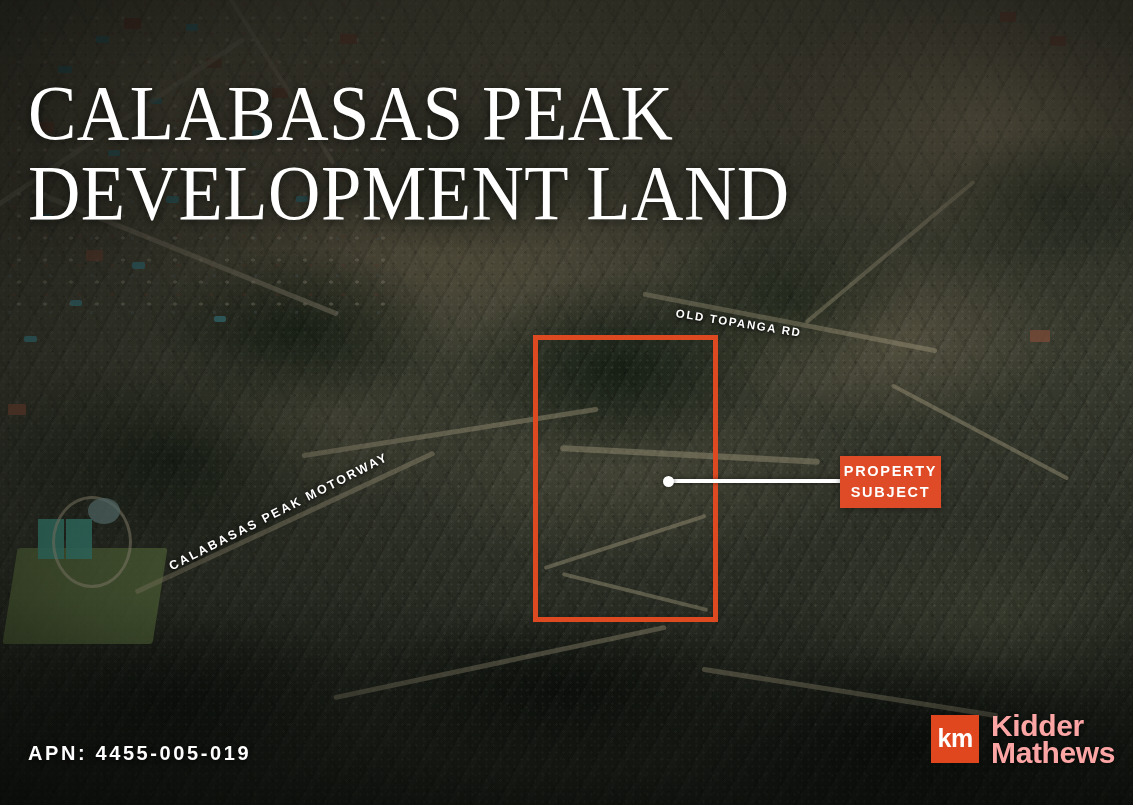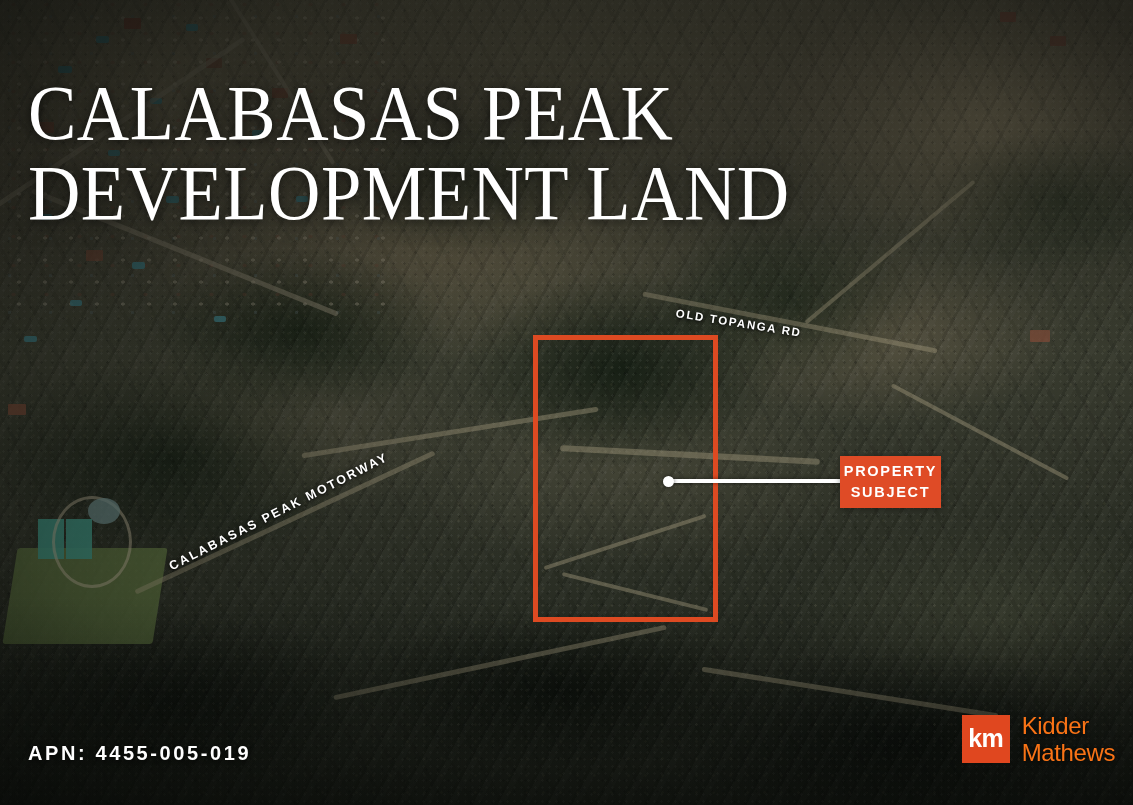--- a/index.html
+++ b/index.html
@@ -157,21 +157,21 @@
     position:absolute;right:18px;top:712px;
     display:flex;align-items:center;gap:12px;
   }
   #logo-mark{
     width:48px;height:48px;background:#E0471F;
     display:flex;align-items:center;justify-content:center;
     color:#fff;font-weight:700;font-size:25px;letter-spacing:-.5px;line-height:1;
     padding-bottom:2px;box-sizing:border-box;
   }
   #logo-wordmark{
-    color:#f97316;font-weight:400;font-size:24px;line-height:27px;letter-spacing:-.4px;
+    color:#fca5a5;font-weight:700;font-size:30px;line-height:27px;letter-spacing:-.4px;
     text-shadow:0 1px 5px rgba(0,0,0,.6);white-space:pre-line;
   }
 </style>
 </head>
 <body>
 
 <div id="flyer">
 
   <div class="map-layer" id="terrain-base"></div>
   <div class="map-layer" id="terrain-canopy"></div>

